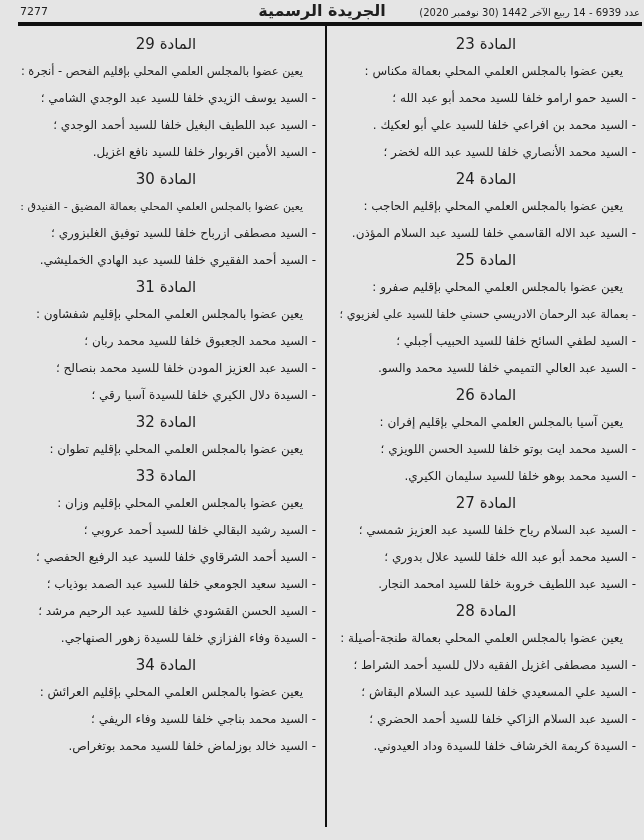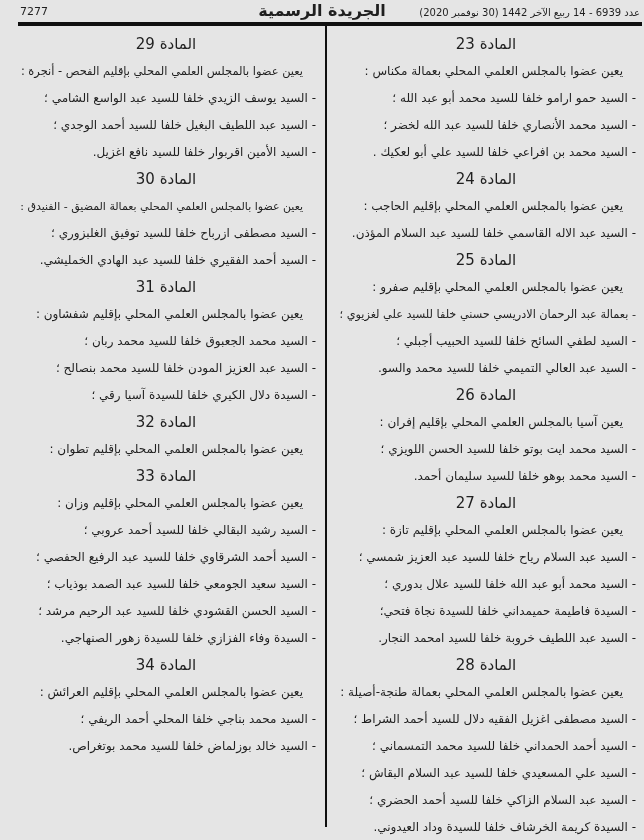--- a/index.html
+++ b/index.html
@@ -94,22 +94,22 @@
 
   <div class="header-rule"></div>
   <div class="column-divider"></div>
 
   <div class="col col-right">
     <section class="article">
       <div class="article-title">المادة 23</div>
       <div class="line article-intro">يعين عضوا بالمجلس العلمي المحلي بعمالة مكناس :</div>
       <div class="article-items">
           <div class="line appointment-line">- السيد حمو ارامو خلفا للسيد محمد أبو عبد الله ؛</div>
+          <div class="line appointment-line">- السيد محمد بن افراعي خلفا للسيد علي أبو لعكيك .</div>
           <div class="line appointment-line">- السيد محمد الأنصاري خلفا للسيد عبد الله لخضر ؛</div>
-          <div class="line appointment-line">- السيد محمد بن افراعي خلفا للسيد علي أبو لعكيك .</div>
         </div>
     </section>
 
     <section class="article">
       <div class="article-title">المادة 24</div>
       <div class="line article-intro">يعين عضوا بالمجلس العلمي المحلي بإقليم الحاجب :</div>
       <div class="article-items">
           <div class="line appointment-line">- السيد عبد الاله القاسمي خلفا للسيد عبد السلام المؤذن.</div>
         </div>
     </section>
@@ -122,53 +122,50 @@
           <div class="line appointment-line">- السيد لطفي السائح خلفا للسيد الحبيب أجبلي ؛</div>
           <div class="line appointment-line">- السيد عبد العالي التميمي خلفا للسيد محمد والسو.</div>
         </div>
     </section>
 
     <section class="article">
       <div class="article-title">المادة 26</div>
       <div class="line article-intro">يعين آسيا بالمجلس العلمي المحلي بإقليم إفران :</div>
       <div class="article-items">
           <div class="line appointment-line">- السيد محمد ايت بوتو خلفا للسيد الحسن اللويزي ؛</div>
-          <div class="line appointment-line">- السيد محمد بوهو خلفا للسيد سليمان أحمد.</div>
+          <div class="line appointment-line">- السيد محمد بوهو خلفا للسيد سليمان الكيري.</div>
         </div>
     </section>
 
     <section class="article">
       <div class="article-title">المادة 27</div>
-      <div class="line article-intro">يعين عضوا بالمجلس العلمي المحلي بإقليم تازة :</div>
       <div class="article-items">
           <div class="line appointment-line">- السيد عبد السلام رياح خلفا للسيد عبد العزيز شمسي ؛</div>
           <div class="line appointment-line">- السيد محمد أبو عبد الله خلفا للسيد علال بدوري ؛</div>
-          <div class="line appointment-line">- السيدة فاطيمة حميمداني خلفا للسيدة نجاة فتحي؛</div>
           <div class="line appointment-line">- السيد عبد اللطيف خروبة خلفا للسيد امحمد النجار.</div>
         </div>
     </section>
 
     <section class="article">
       <div class="article-title">المادة 28</div>
       <div class="line article-intro">يعين عضوا بالمجلس العلمي المحلي بعمالة طنجة-أصيلة :</div>
       <div class="article-items">
           <div class="line appointment-line">- السيد مصطفى اغزيل الفقيه دلال للسيد أحمد الشراط ؛</div>
-          <div class="line appointment-line">- السيد أحمد الحمداني خلفا للسيد محمد التمسماني ؛</div>
           <div class="line appointment-line">- السيد علي المسعيدي خلفا للسيد عبد السلام البقاش ؛</div>
           <div class="line appointment-line">- السيد عبد السلام الزاكي خلفا للسيد أحمد الحضري ؛</div>
           <div class="line appointment-line">- السيدة كريمة الخرشاف خلفا للسيدة وداد العيدوني.</div>
         </div>
     </section>
   </div>
   <div class="col col-left">
     <section class="article">
       <div class="article-title">المادة 29</div>
       <div class="line article-intro" style="font-size: 11.41px;">يعين عضوا بالمجلس العلمي المحلي بإقليم الفحص - أنجرة :</div>
       <div class="article-items">
-          <div class="line appointment-line">- السيد يوسف الزيدي خلفا للسيد عبد الواسع الشامي ؛</div>
+          <div class="line appointment-line">- السيد يوسف الزيدي خلفا للسيد عبد الوجدي الشامي ؛</div>
           <div class="line appointment-line">- السيد عبد اللطيف البغيل خلفا للسيد أحمد الوجدي ؛</div>
           <div class="line appointment-line">- السيد الأمين اقربوار خلفا للسيد نافع اغزيل.</div>
         </div>
     </section>
 
     <section class="article">
       <div class="article-title">المادة 30</div>
       <div class="line article-intro" style="font-size: 10.98px;">يعين عضوا بالمجلس العلمي المحلي بعمالة المضيق - الفنيدق :</div>
       <div class="article-items">
           <div class="line appointment-line">- السيد مصطفى ازرباح خلفا للسيد توفيق الغلبزوري ؛</div>
@@ -200,19 +197,19 @@
           <div class="line appointment-line">- السيد سعيد الجومعي خلفا للسيد عبد الصمد بوذياب ؛</div>
           <div class="line appointment-line">- السيد الحسن القشودي خلفا للسيد عبد الرحيم مرشد ؛</div>
           <div class="line appointment-line">- السيدة وفاء الفزازي خلفا للسيدة زهور الصنهاجي.</div>
         </div>
     </section>
 
     <section class="article">
       <div class="article-title">المادة 34</div>
       <div class="line article-intro">يعين عضوا بالمجلس العلمي المحلي بإقليم العرائش :</div>
       <div class="article-items">
-          <div class="line appointment-line">- السيد محمد بناجي خلفا المحلي أحمد الريفي ؛</div>
+          <div class="line appointment-line">- السيد محمد بناجي خلفا للسيد وفاء الريفي ؛</div>
           <div class="line appointment-line">- السيد خالد بوزلماض خلفا للسيد محمد بوتغراص.</div>
         </div>
     </section>
   </div>
 
 </div>
 
 </body></html>

